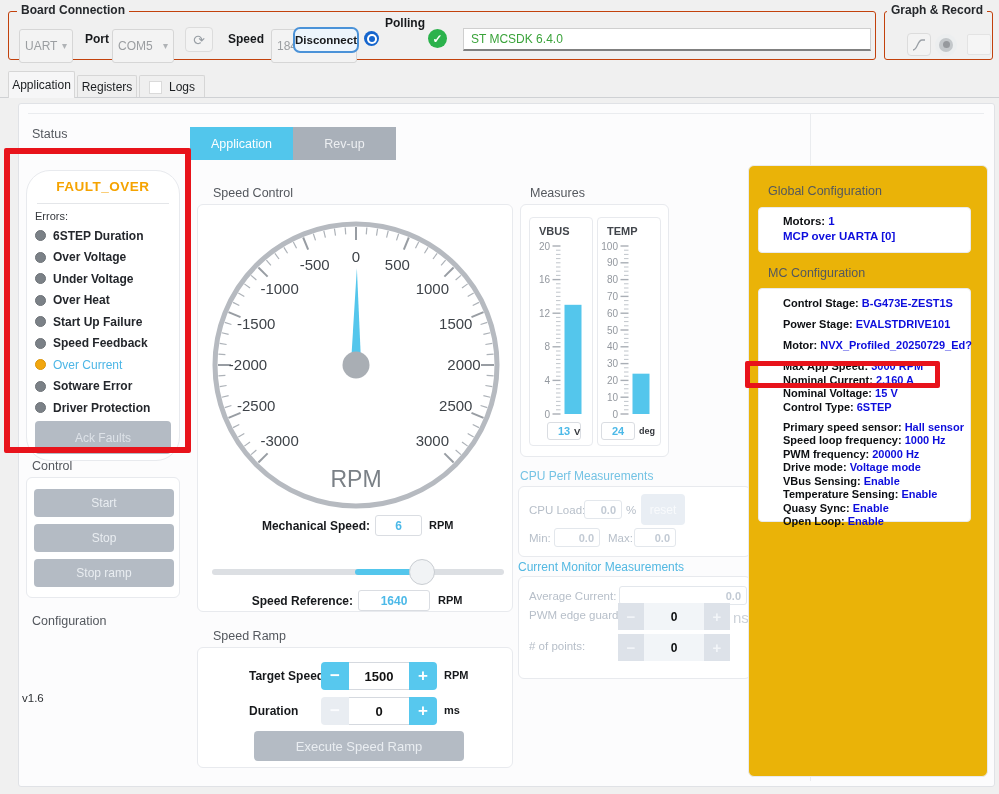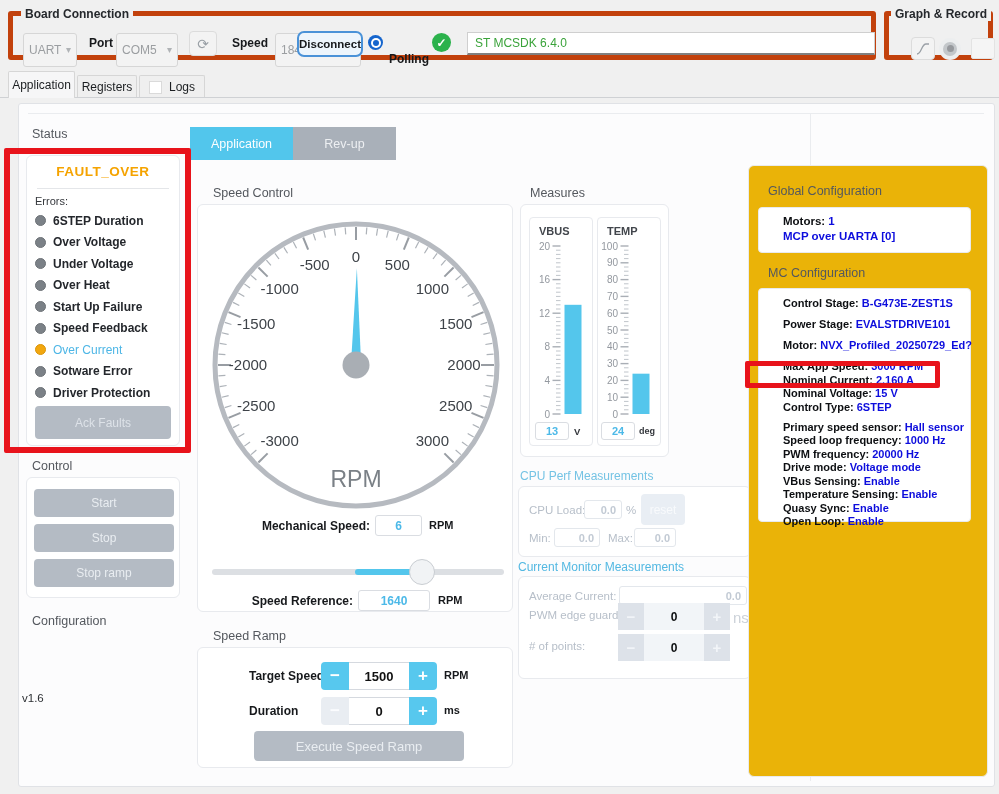--- a/index.html
+++ b/index.html
@@ -4,21 +4,21 @@
 <style>
   * { box-sizing:border-box; margin:0; padding:0; }
   html,body { background:#e8e8e8; }
   .screen {
     position:relative; width:999px; height:794px; background:#f0f0f0;
     font-family:"Liberation Sans", sans-serif; overflow:hidden; color:#1b1e21;
   }
   svg { font-family:inherit; }
 
   
-  .groupbox { position:absolute; border:5px solid #c2410c; border-radius:3px; }
+  .groupbox { position:absolute; border:1px solid #c2410c; border-radius:3px; }
   .gb-title { position:absolute; top:-9px; left:8px; background:#f0f0f0; padding:0 4px;
               font-size:12px; font-weight:bold; color:#25282c; white-space:nowrap; }
   .blabel { position:absolute; font-size:12px; font-weight:bold; color:#17191c; }
   .combo { position:absolute; display:flex; align-items:center; justify-content:space-between;
            background:#f3f3f3; border:1px solid #d6d6d6; border-radius:3px; height:22px;
            padding:16px 5px; font-size:12px; color:#9b9ea1; }
   .combo .chev { color:#b0b3b6; font-size:10px; margin-left:3px; line-height:1; }
   .icon-btn { position:absolute; background:#f3f3f3; border:1px solid #dcdcdc; border-radius:4px;
               display:flex; align-items:center; justify-content:center; color:#9aa0a6; }
   .btn-disconnect { position:absolute; background:#edf5fc; border:2px solid #4a92d8; border-radius:7px;
@@ -141,21 +141,21 @@
       <span class="chev">▾</span>
     </div>
     <div class="icon-btn" style="left:176px; top:15px; width:28px; height:25px; font-size:14px;">⟳</div>
     <span class="blabel" style="left:219px; top:20px;">Speed</span>
     <div class="combo" style="left:262px; top:17px; width:86px;">
       <span>1843200</span>
       <span class="chev">▾</span>
     </div>
     <div class="btn-disconnect" style="left:284px; top:15px; width:66px; height:26px;">Disconnect</div>
     <div class="radio" style="left:355px; top:19px;"></div>
-    <span class="blabel" style="left:376px; top:36px;">Polling</span>
+    <span class="blabel" style="left:376px; top:4px;">Polling</span>
     <div class="check-icon" style="left:419px; top:17px;">✓</div>
     <div class="fw-field" style="left:454px; top:16px; width:408px; height:23px;">
       <span>ST MCSDK 6.4.0</span>
     </div>
   </div>
 
   <div class="groupbox" style="left:884px; top:11px; width:109px; height:49px;">
     <span class="gb-title" style="left:2px;">Graph &amp; Record</span>
     <div class="icon-btn" style="left:22px; top:21px; width:24px; height:23px;">
       <svg width="16" height="16" viewBox="0 0 16 16">
@@ -183,21 +183,21 @@
     <span>Logs</span>
   </div>
   <div class="tabline" style="left:0; top:97px; width:999px; height:1px;"></div>
 
   <div class="content-frame" style="left:18px; top:103px; width:977px; height:684px;"></div>
   <div class="hairline" style="left:28px; top:113px; width:956px; height:1px;"></div>
   <div class="hairline" style="left:810px; top:113px; width:1px; height:668px; z-index:1;"></div>
 
   <span class="section-label" style="left:32px; top:127px;">Status</span>
 
-  <div class="panel" style="left:26px; top:155px; width:154px; height:291px;">
+  <div class="panel" style="left:26px; top:170px; width:154px; height:291px;border-radius:24px;">
     <div class="fault-text">FAULT_OVER</div>
     <div class="divider" style="left:10px; top:32px; width:132px; height:1px;"></div>
     <span class="errors-label" style="left:8px; top:39px;">Errors:</span>
     <div id="error-list" style="position:absolute; left:8px; top:54px;">
         <div class="err-row">
           <span class="led"></span>
           <span class="err-label">6STEP Duration</span>
         </div>
         <div class="err-row">
           <span class="led"></span>
@@ -416,21 +416,21 @@
           <line x1="26" y1="29.200000000000017" x2="30.5" y2="29.200000000000017" stroke="#c0c5cb" stroke-width="1"></line>
           <line x1="26" y1="25" x2="30.5" y2="25" stroke="#c0c5cb" stroke-width="1"></line>
           <line x1="26" y1="20.799999999999983" x2="30.5" y2="20.799999999999983" stroke="#c0c5cb" stroke-width="1"></line>
           <line x1="26" y1="16.599999999999994" x2="30.5" y2="16.599999999999994" stroke="#c0c5cb" stroke-width="1"></line>
           <line x1="26" y1="12.400000000000006" x2="30.5" y2="12.400000000000006" stroke="#c0c5cb" stroke-width="1"></line>
           <line x1="26" y1="8.200000000000017" x2="30.5" y2="8.200000000000017" stroke="#c0c5cb" stroke-width="1"></line>
           <line x1="22.5" y1="4" x2="30.5" y2="4" stroke="#a9aeb5" stroke-width="1.4"></line>
           <text x="20" y="7.5" text-anchor="end" font-size="10" fill="#93989f">20</text>
           <rect x="34.5" y="62.8" width="17" height="109.2" fill="#54c6ec"></rect>
         </svg>
-      <div class="field" style="left:5px; top:204px; width:34px; height:18px; font-size:11px;">13</div>
+      <div class="field" style="left:17px; top:204px; width:34px; height:18px; font-size:11px;">13</div>
       <span class="small-unit" style="left:44px; top:208px;">V</span>
     </div>
     <div class="panel" style="left:76px; top:12px; width:64px; height:229px; border-radius:4px;">
       <span class="meas-title" style="left:9px; top:7px;">TEMP</span>
       <svg id="temp-scale" width="64" height="178" style="position:absolute; left:0; top:24px;">
           <line x1="22.5" y1="172" x2="30.5" y2="172" stroke="#a9aeb5" stroke-width="1.4"></line>
           <text x="20" y="175.5" text-anchor="end" font-size="10" fill="#93989f">0</text>
           <line x1="26" y1="167.8" x2="30.5" y2="167.8" stroke="#c0c5cb" stroke-width="1"></line>
           <line x1="26" y1="163.6" x2="30.5" y2="163.6" stroke="#c0c5cb" stroke-width="1"></line>
           <line x1="26" y1="159.4" x2="30.5" y2="159.4" stroke="#c0c5cb" stroke-width="1"></line>

